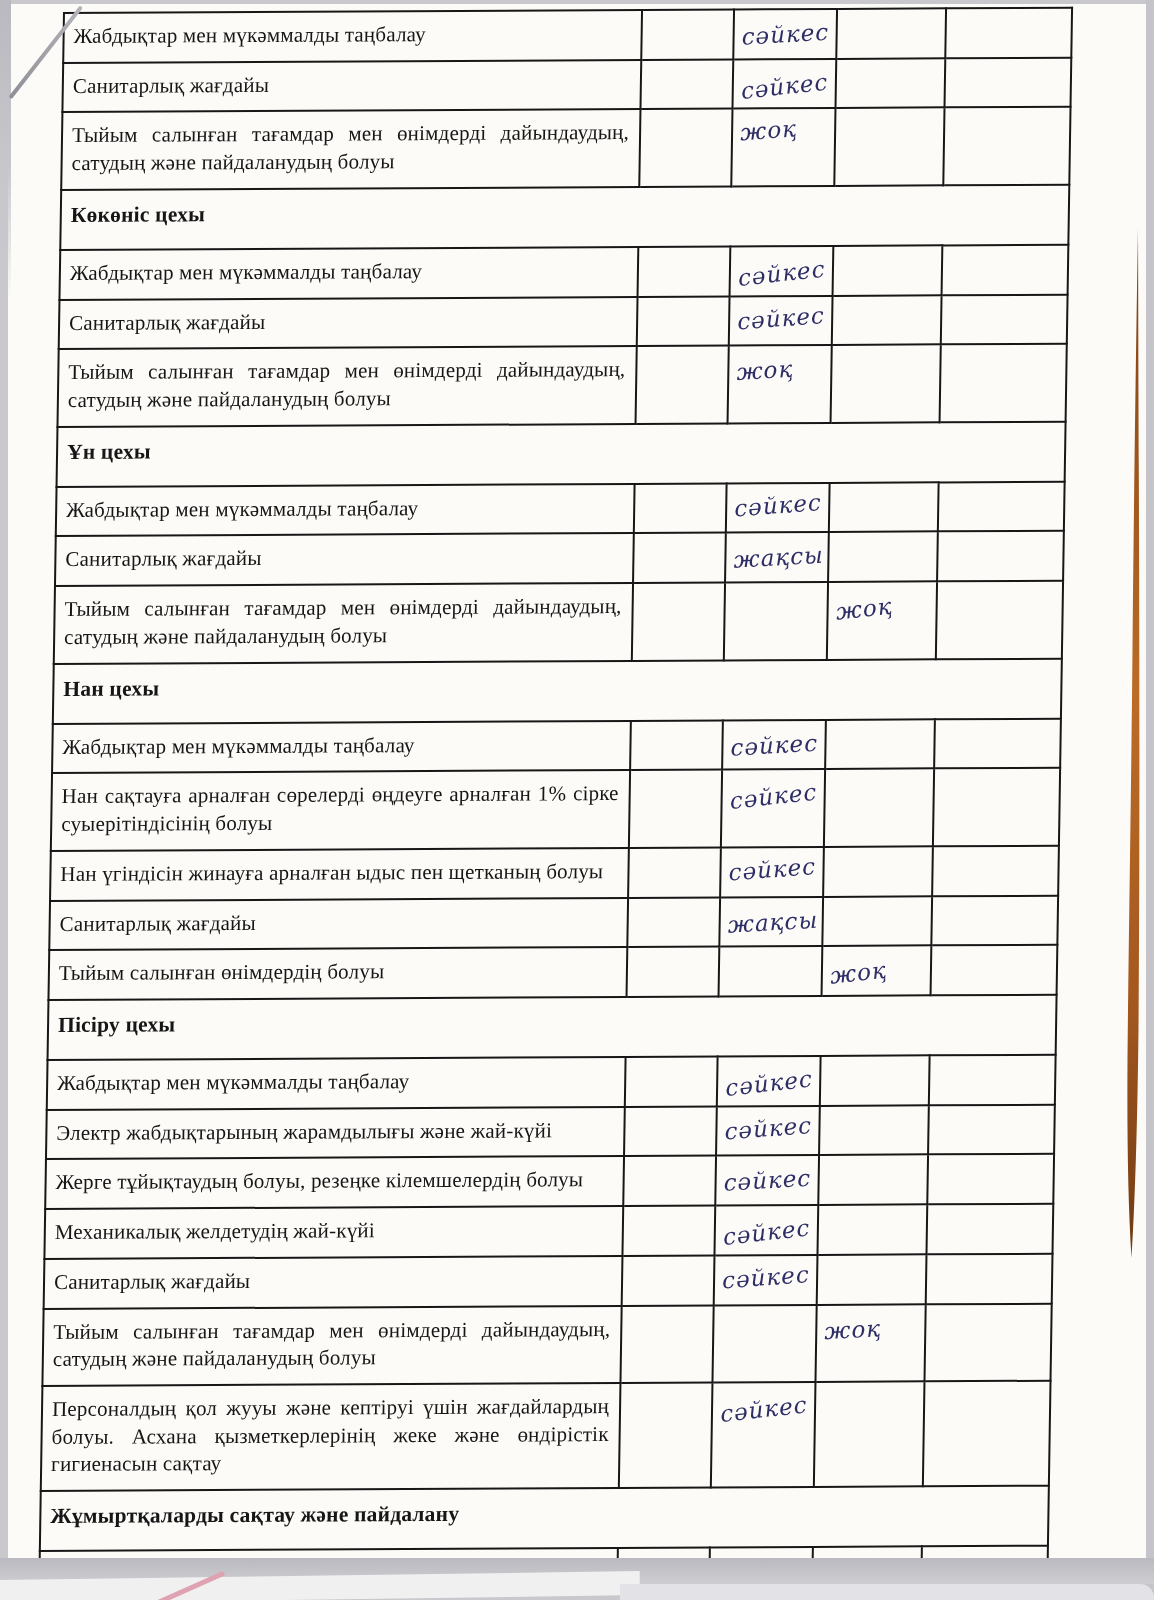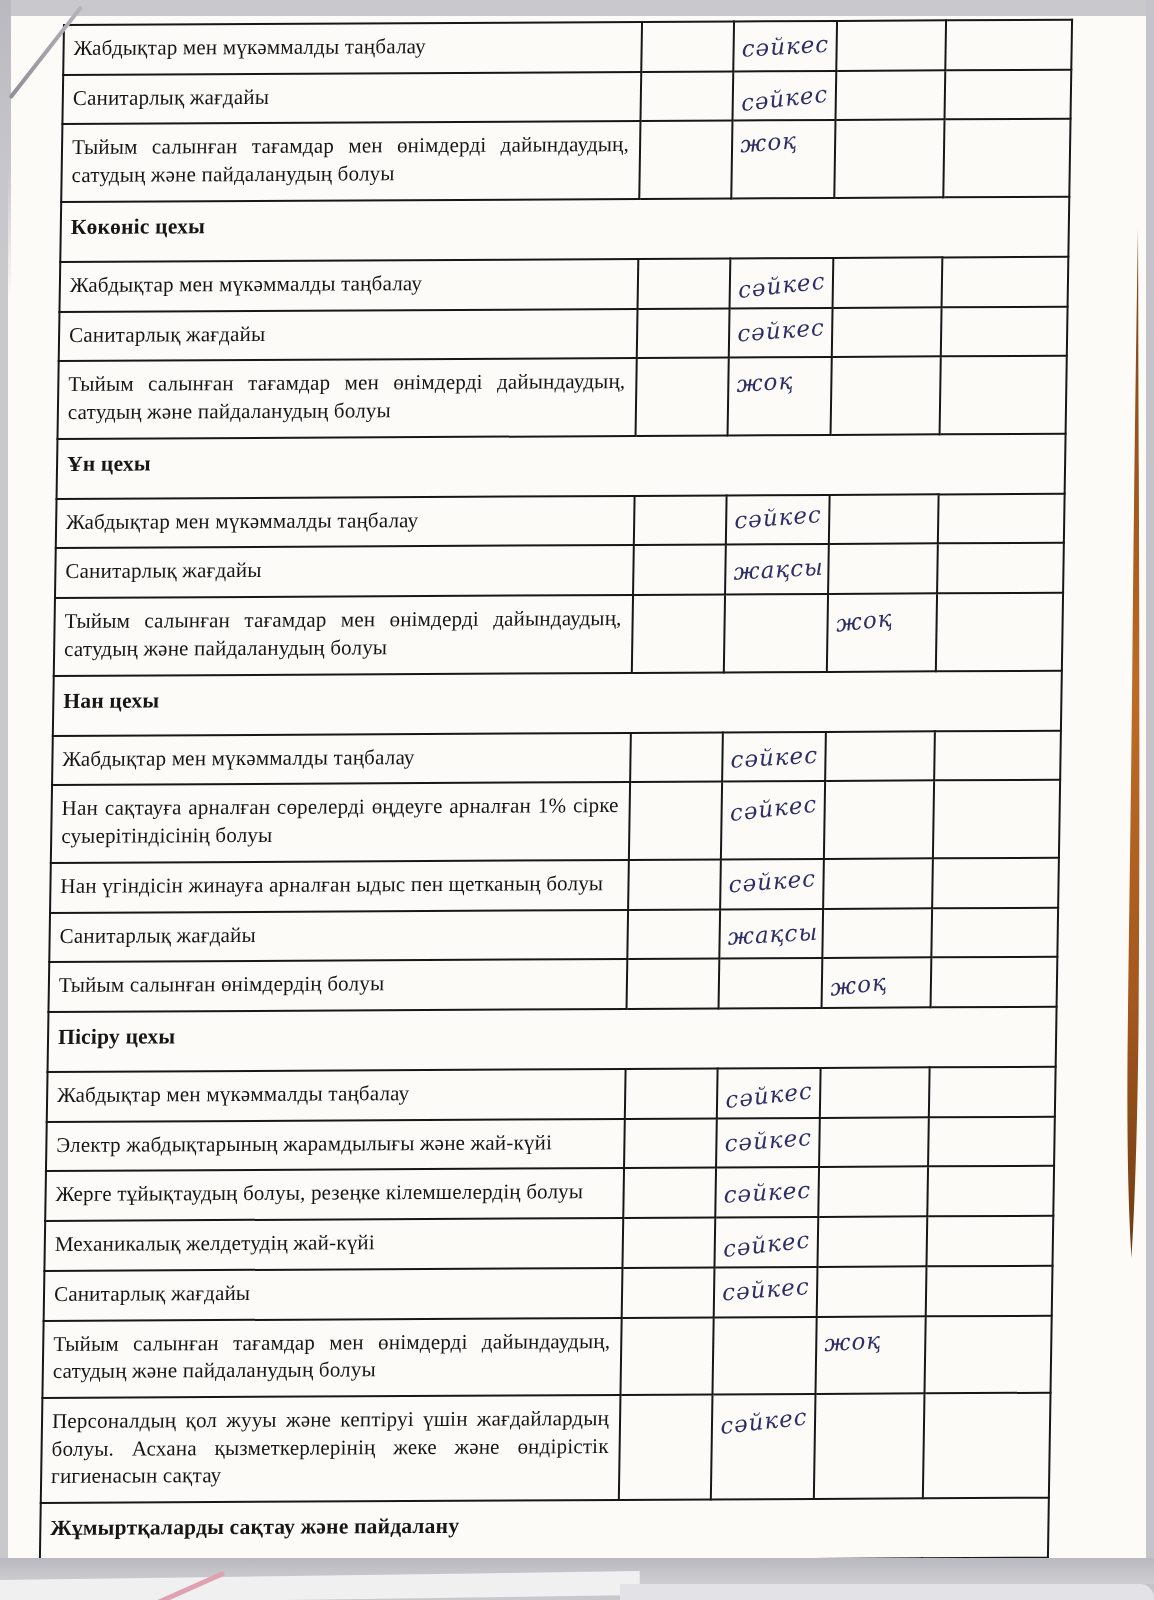--- a/index.html
+++ b/index.html
@@ -4,21 +4,21 @@
 <style>
   html,body{margin:0;padding:0;}
   body{
     width:1154px;height:1600px;position:relative;overflow:hidden;
     background:#c8c8cd;
     font-family:"Liberation Serif","DejaVu Serif",serif;
   }
   .scene{position:absolute;inset:0;}
   
   .page{
-    position:absolute;left:8px;top:16px;width:1140px;height:1564px;
+    position:absolute;left:8px;top:4px;width:1140px;height:1564px;
     background:#fcfbf8;overflow:hidden;
   }
   
   .table-wrap{
     position:absolute;left:55px;top:8px;width:1010px;
     transform:skewX(-1.2deg) rotate(-0.3deg);
     transform-origin:top left;
   }
   table.checklist{
     border-collapse:collapse;table-layout:fixed;width:1008px;

